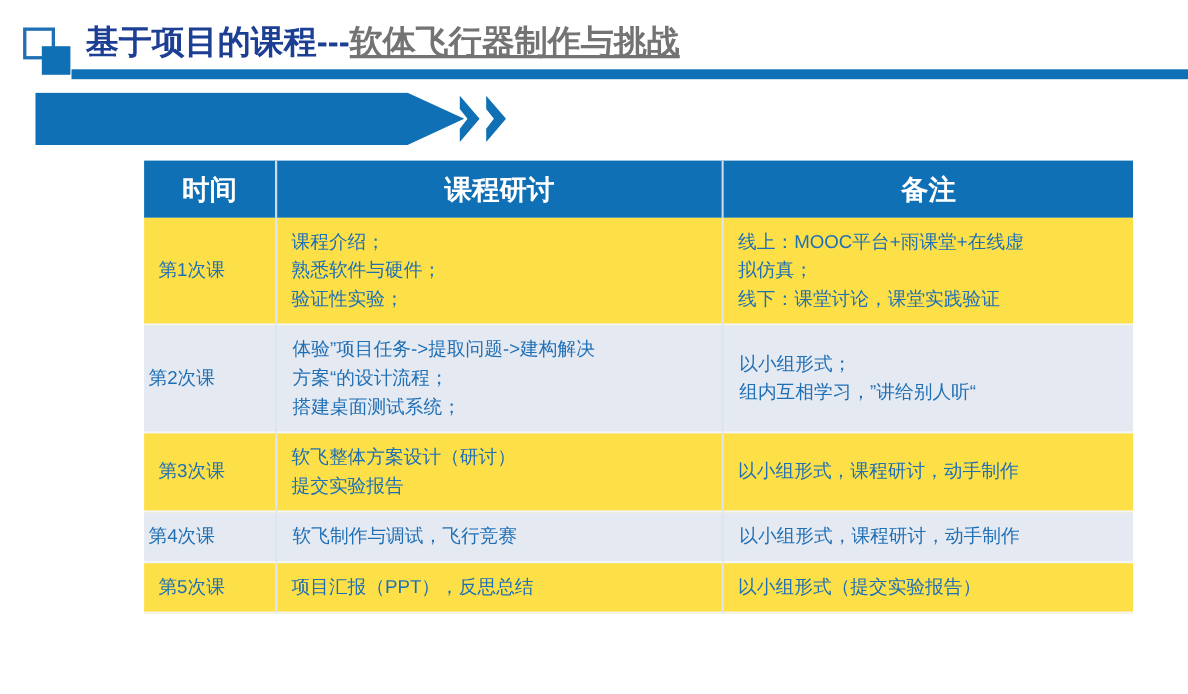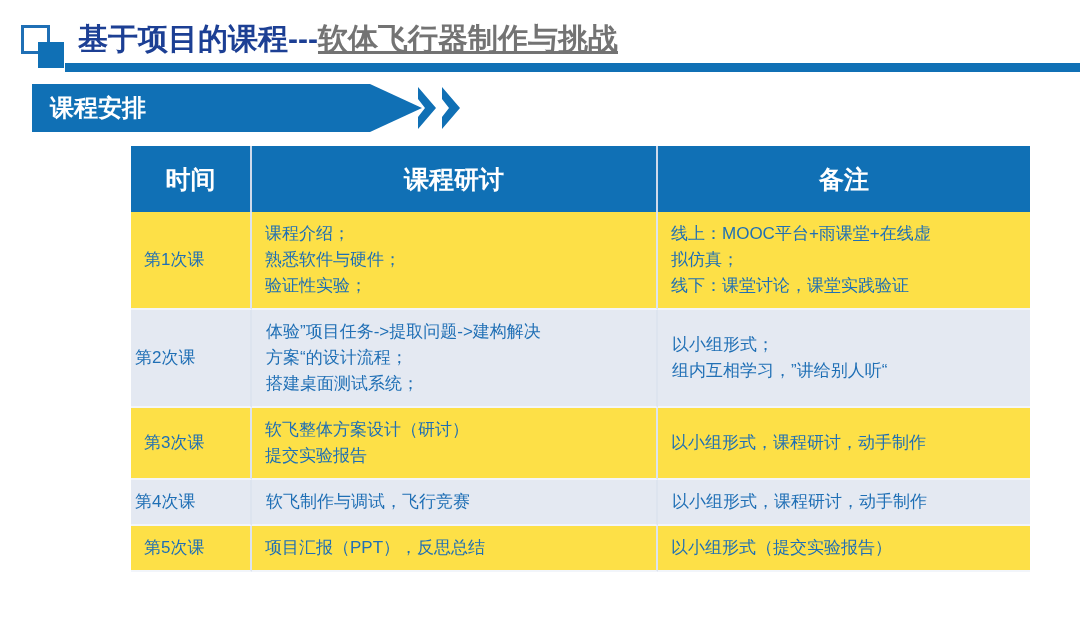--- a/index.html
+++ b/index.html
@@ -122,21 +122,21 @@
   }
   #schedule-table col.c-time    { width: 121px; }
   #schedule-table col.c-content { width: 406px; }
   #schedule-table col.c-notes   { width: 372px; }
 
   #schedule-table th {
     background: #1070b5;
     color: #ffffff;
     font-size: 25px;
     font-weight: bold;
-    height: 66px;
+    height: 52px;
     text-align: center;
     vertical-align: middle;
     border-right: 2px solid #cfdaeb;
     padding: 0;
   }
   #schedule-table th:last-child { border-right: none; text-align: center; }
 
   #schedule-table td {
     color: #1f6fb5;
     font-size: 17px;
@@ -176,21 +176,20 @@
 
   <div id="title-text">
     <span class="t-blue">基于项目的课程---</span><span class="t-red">软体飞行器制作与挑战</span>
   </div>
 
   <div id="title-rule"></div>
 </div>
 
 <div id="section-banner">
   <div id="banner-shape"></div>
-  <div id="banner-label">课程安排</div>
 </div>
 
 <div class="chevron" id="chevron-1">
   <svg width="24" height="48" viewBox="0 0 24 48" xmlns="http://www.w3.org/2000/svg">
     <polygon points="2,3 20,24 2,45 2,33 9,24 2,15" fill="#1070b5"></polygon>
   </svg>
 </div>
 <div class="chevron" id="chevron-2">
   <svg width="24" height="48" viewBox="0 0 24 48" xmlns="http://www.w3.org/2000/svg">
     <polygon points="2,3 20,24 2,45 2,33 9,24 2,15" fill="#1070b5"></polygon>

